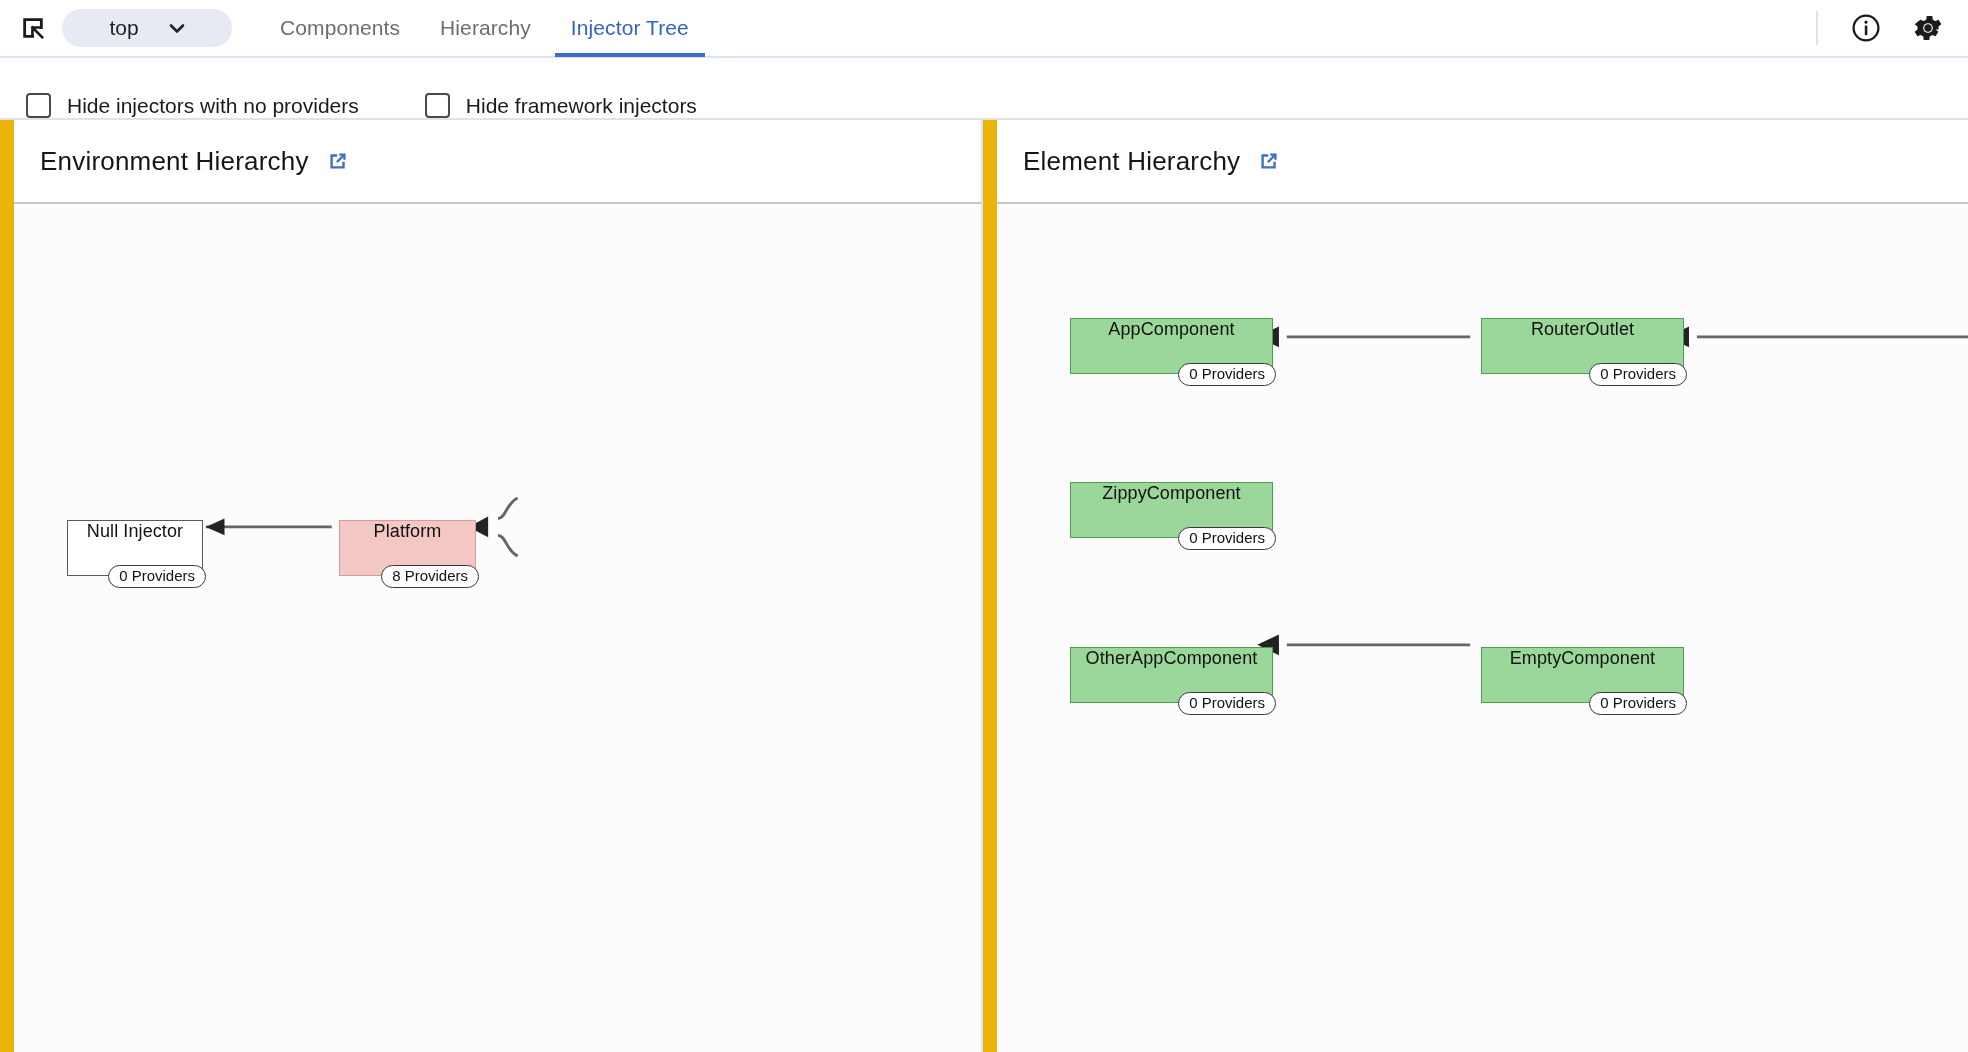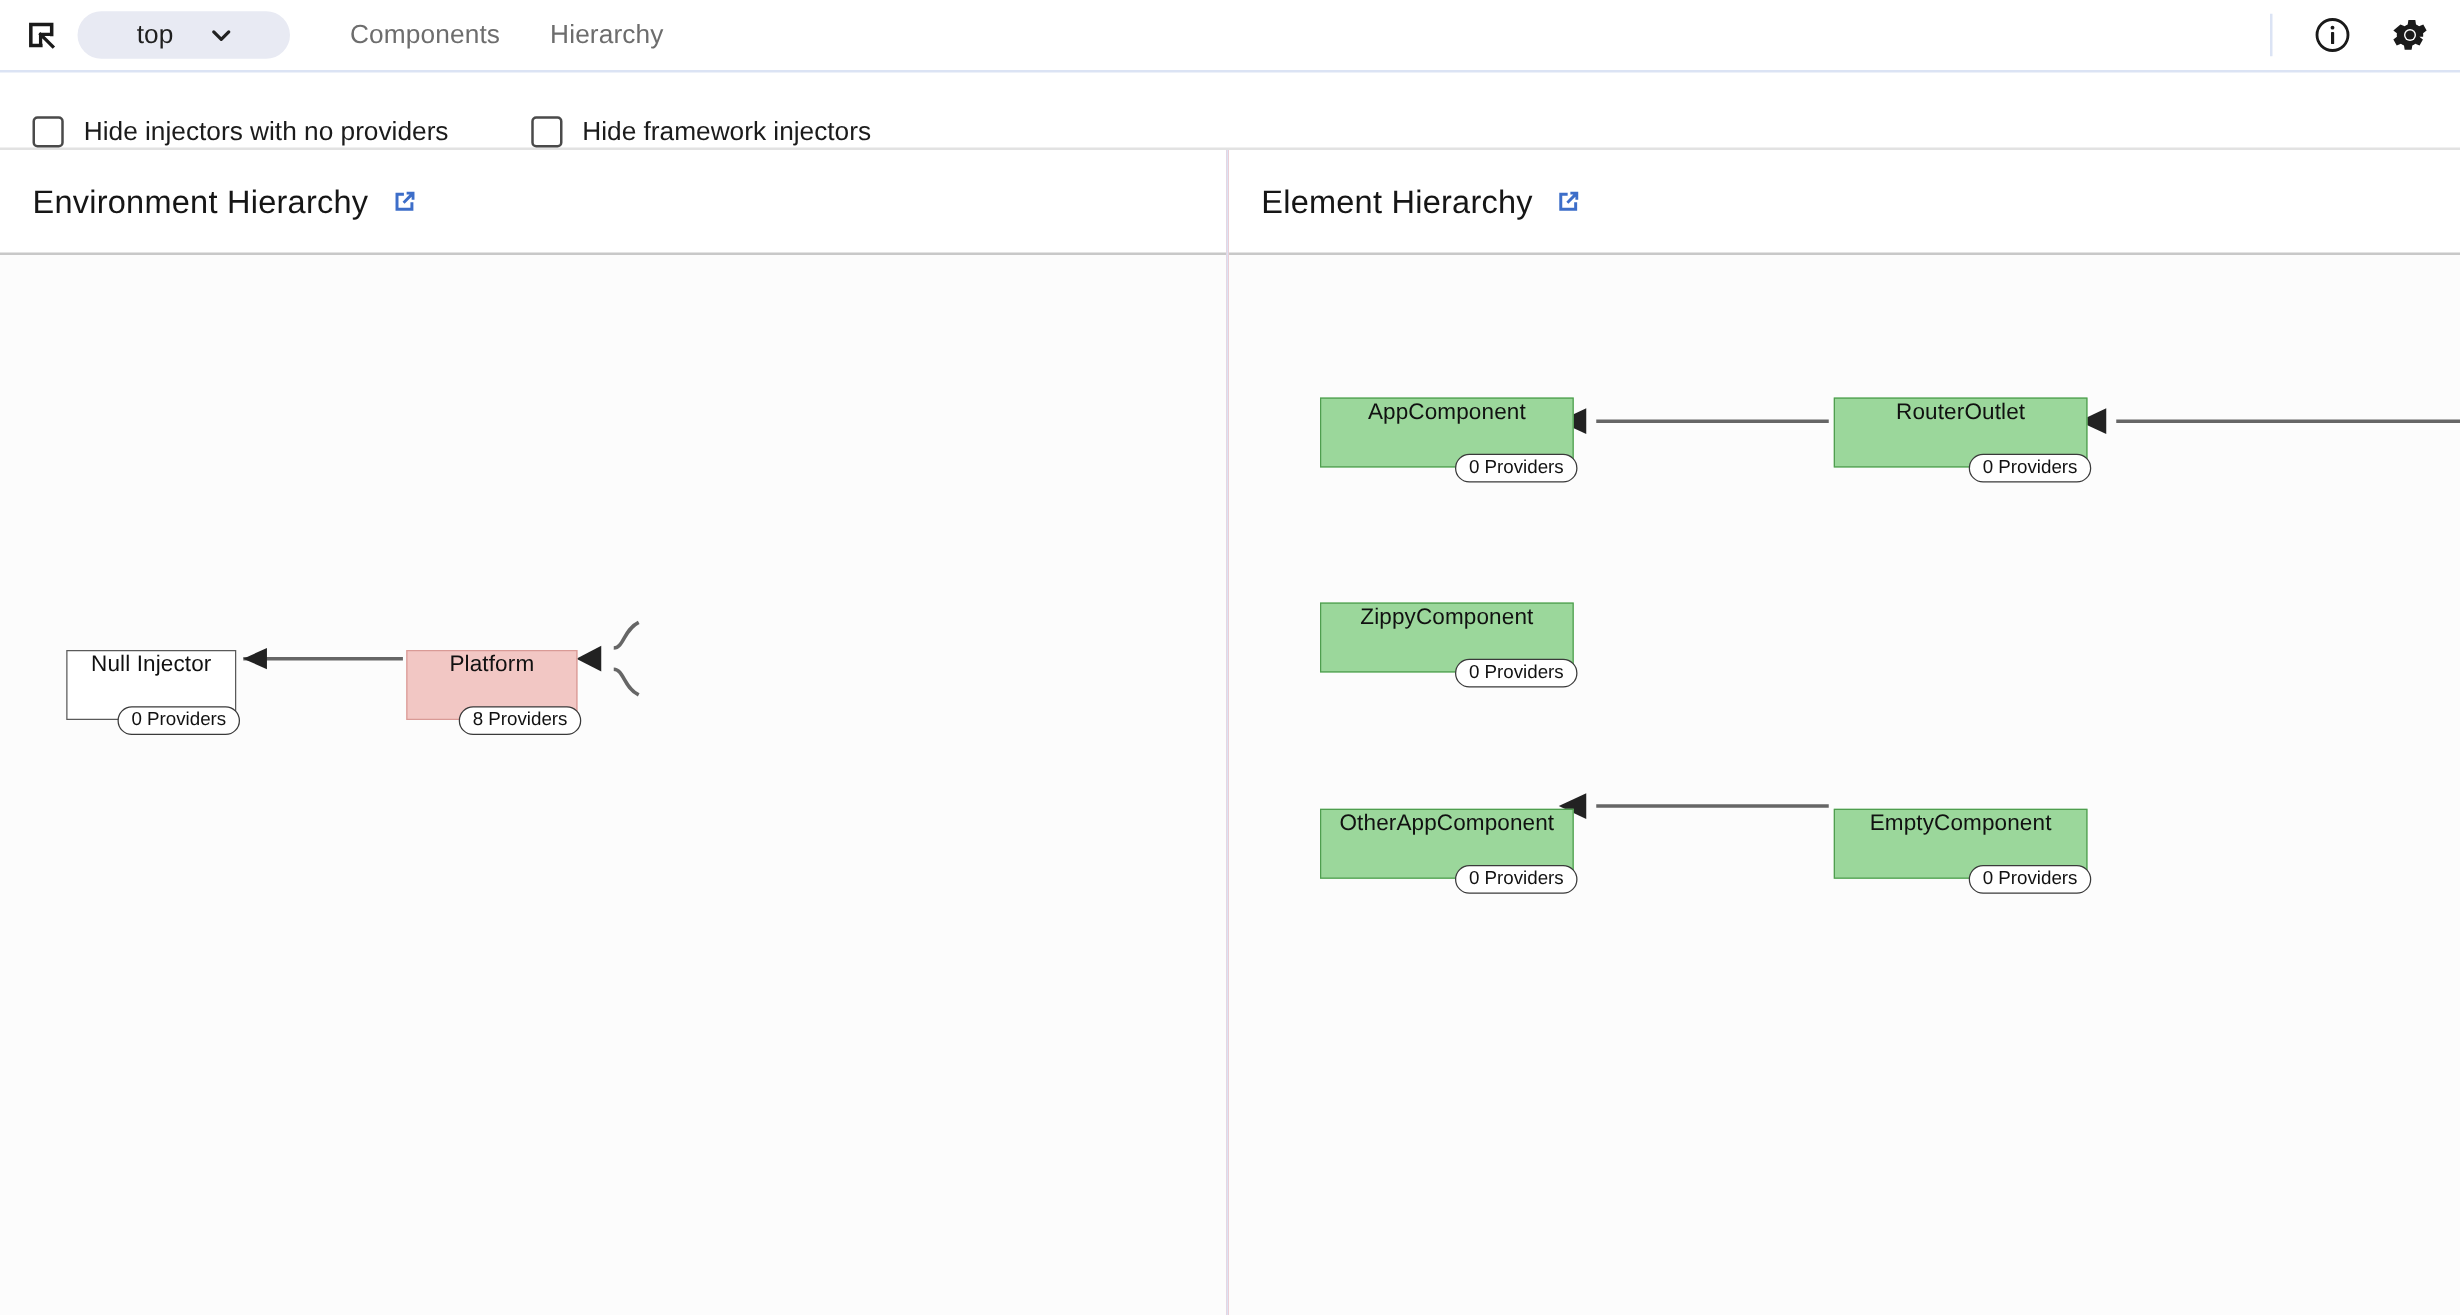--- a/index.html
+++ b/index.html
@@ -115,22 +115,23 @@
     color: #1b1b1b;
   }
 
   
   .panes {
     display: flex;
     height: calc(1052px - 58px - 62px);
   }
   .pane {
     position: relative;
-    background: #fca5a5;
+    background: #eab308;
     overflow: hidden;
+    padding-left: 14px;
   }
   .pane.left { width: 983px; border-right: 2px solid #dbe3f4; }
   .pane.right { width: 985px; }
 
   .pane-header {
     height: 84px;
     display: flex;
     align-items: center;
     padding: 0 26px;
     border-bottom: 2px solid #c8c8c8;
@@ -213,20 +214,23 @@
     </span>
   </div>
 
   <div class="tabs">
     <div class="tab">
       <span>Components</span>
     </div>
     <div class="tab">
       <span>Hierarchy</span>
     </div>
+    <div class="tab active">
+      <span>Injector Tree</span>
+    </div>
   </div>
 
   <div class="toolbar-right">
     <div class="vert-sep"></div>
     <div class="icon-btn">
       <svg width="32" height="32" viewBox="0 0 24 24">
         <circle cx="12" cy="12" r="9.3" stroke="#1a1a1a" stroke-width="1.7" fill="none"></circle>
         <circle cx="12" cy="7.6" r="1.15" fill="#1a1a1a"></circle>
         <rect x="11.1" y="10.2" width="1.9" height="7.2" rx="0.5" fill="#1a1a1a"></rect>
       </svg>

